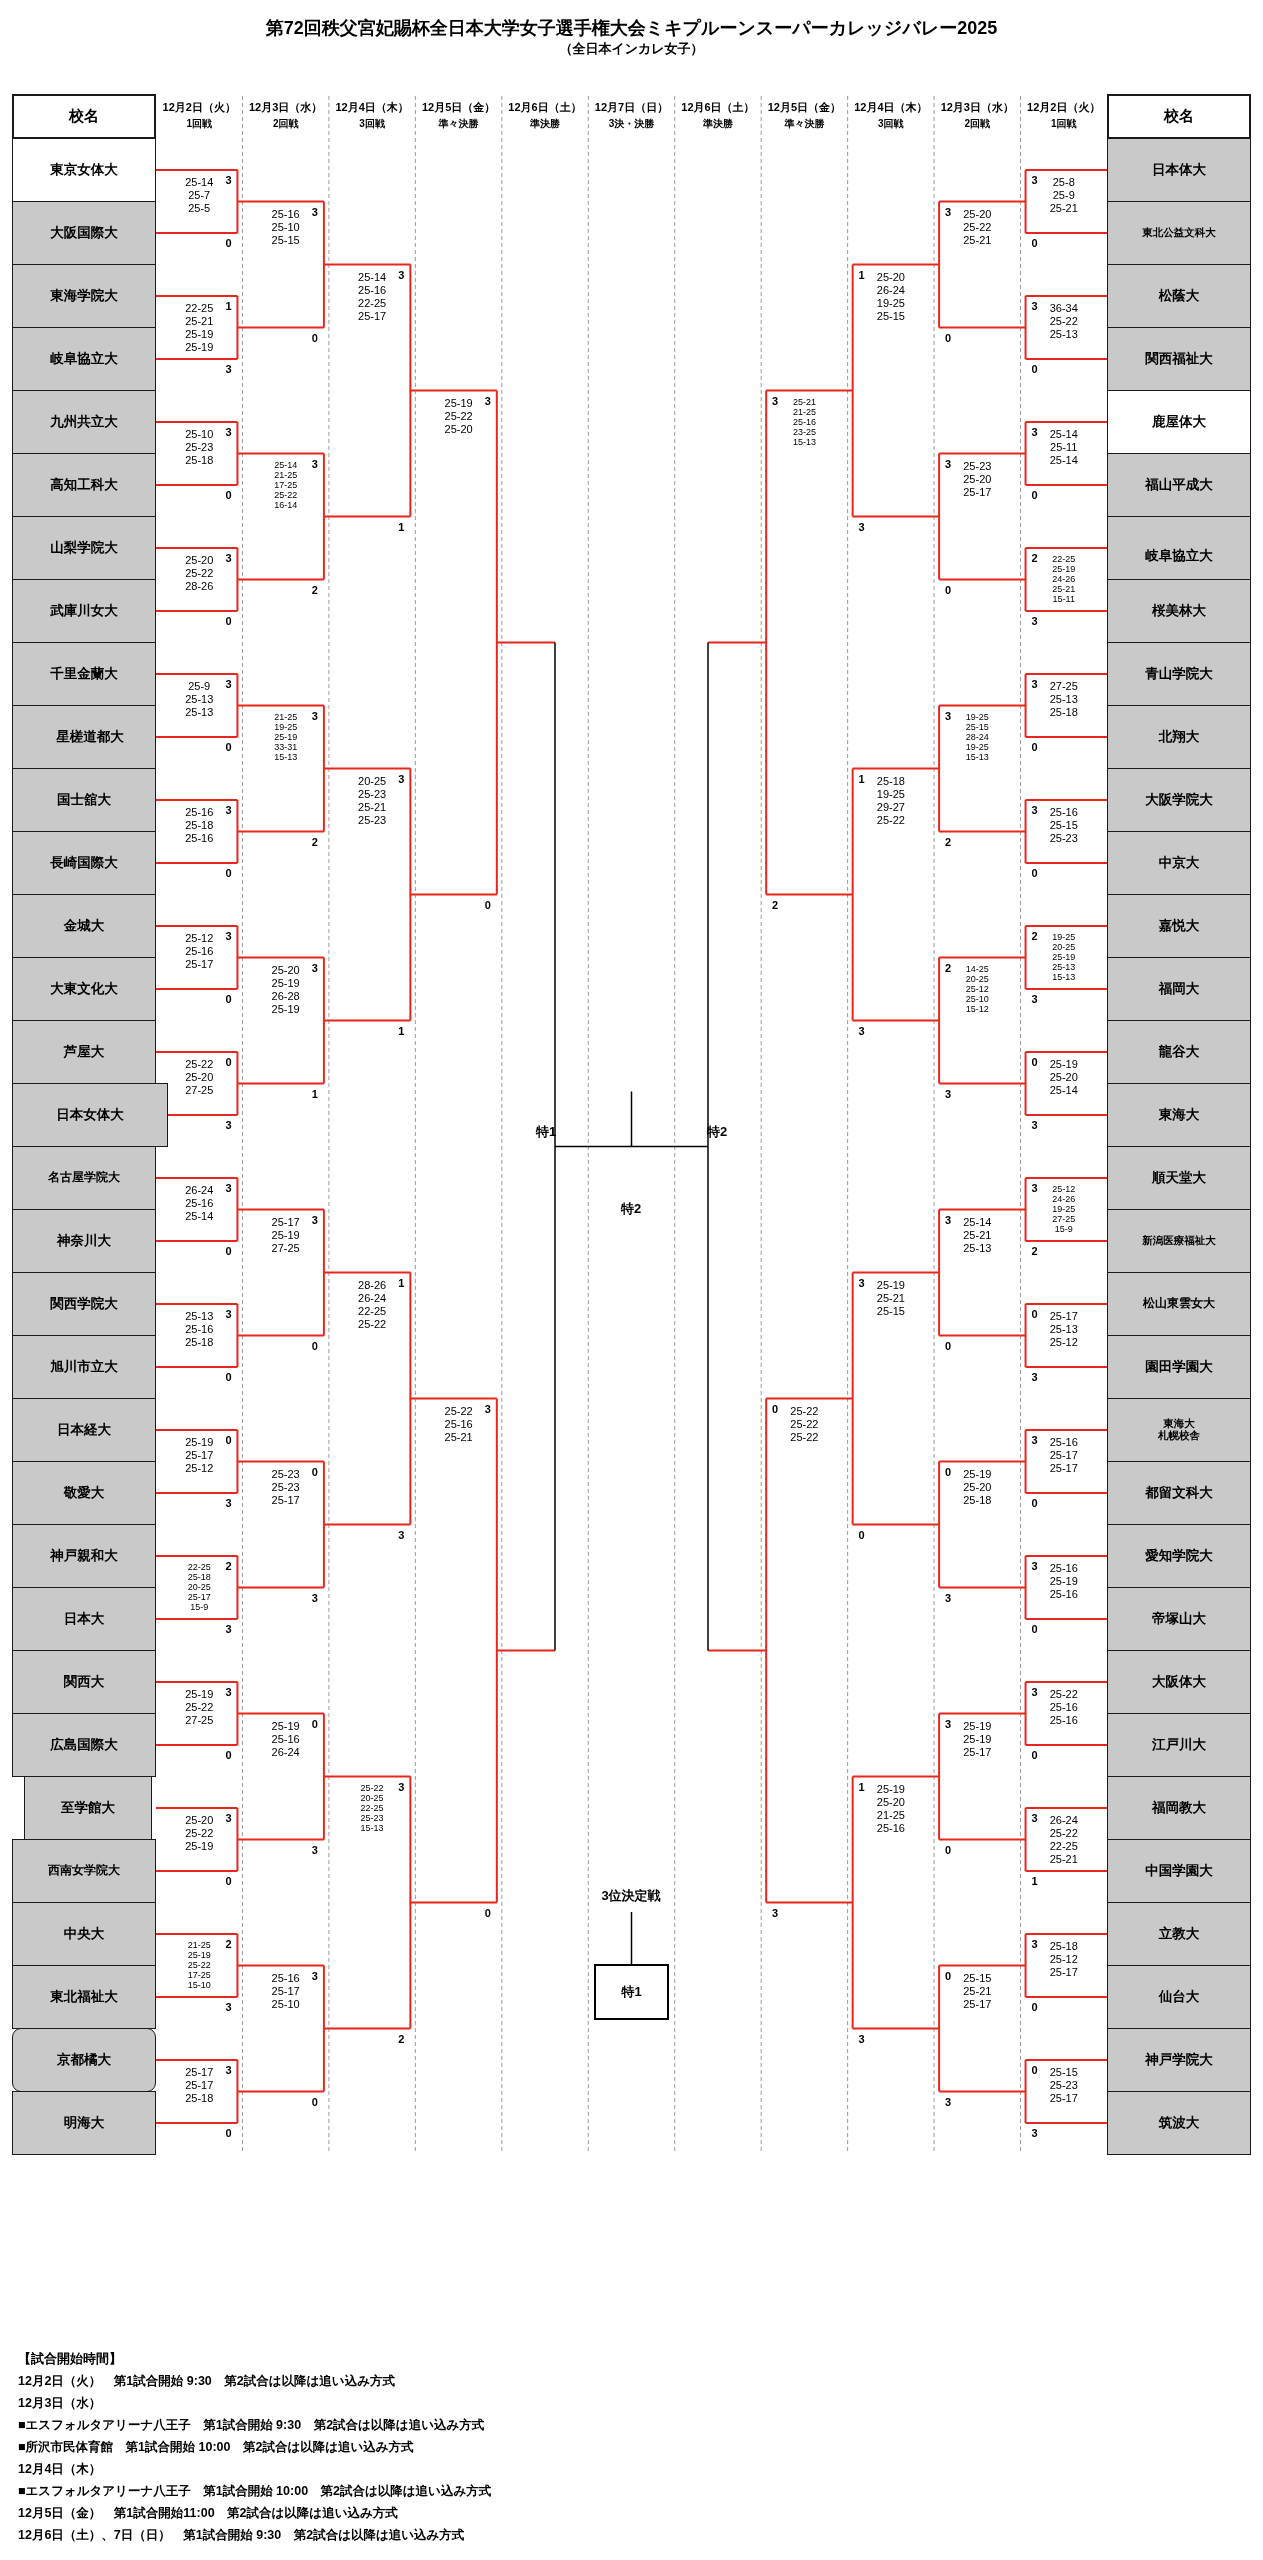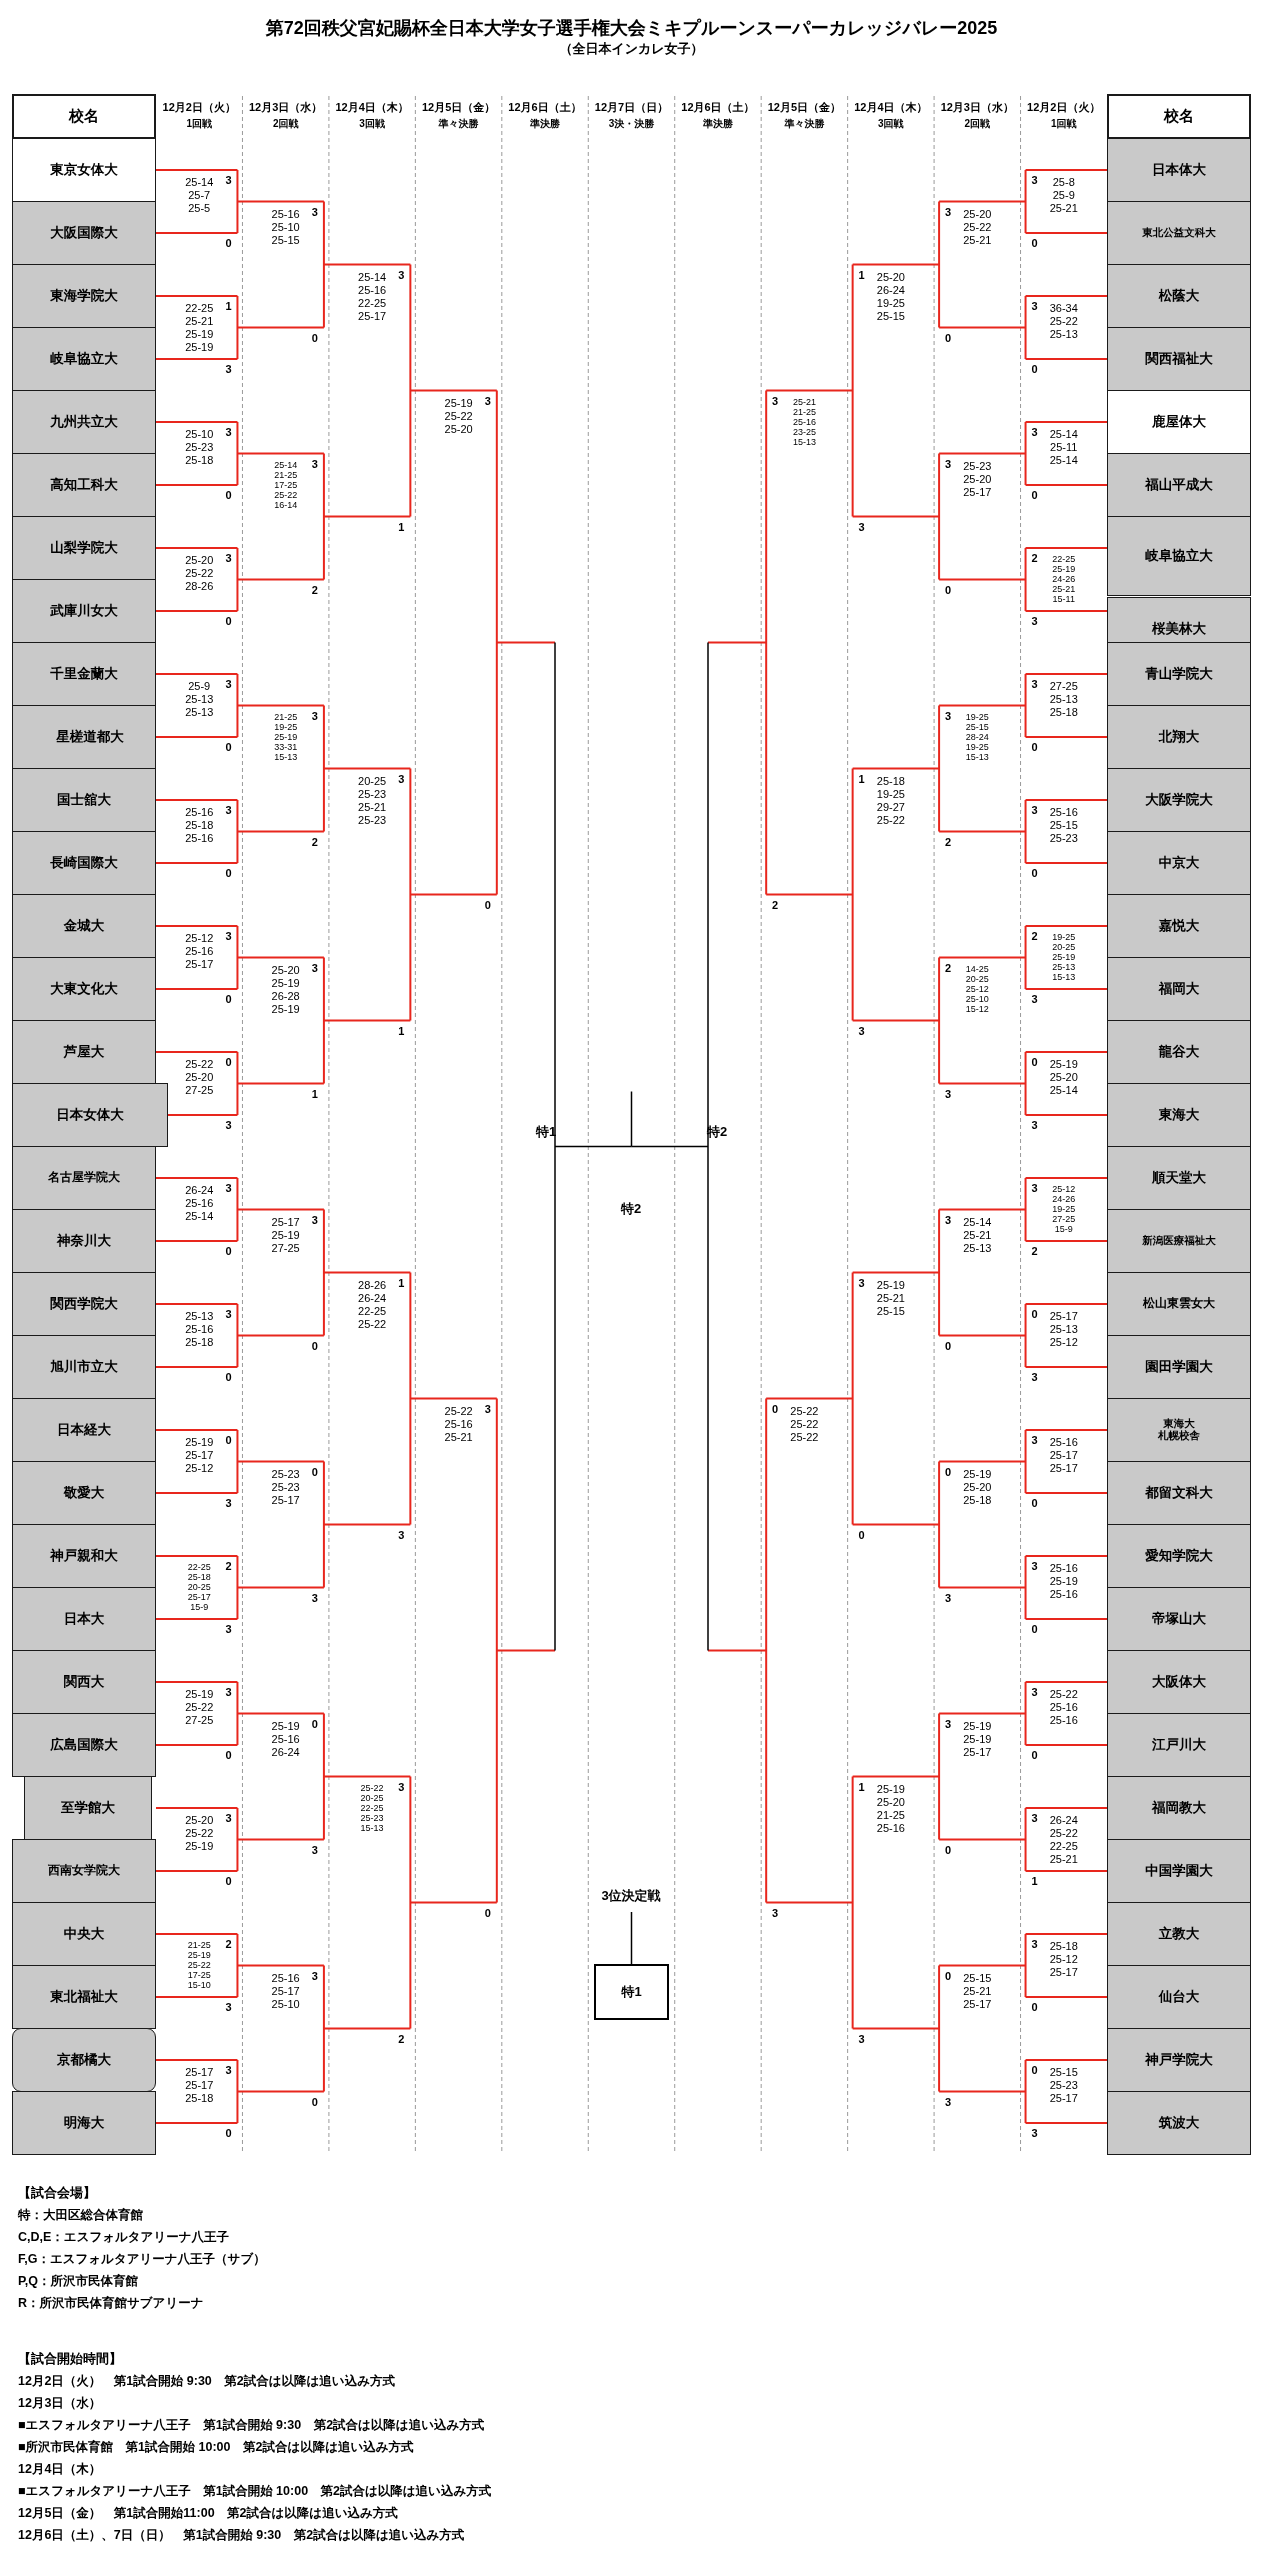--- a/index.html
+++ b/index.html
@@ -245,30 +245,20 @@
 
   <div class="namehead" style="left:12px">校名</div>
   <div class="namehead" style="left:1107px">校名</div>
 
   <div class="clabel" style="left:546px;top:1132px">特1</div>
   <div class="clabel" style="left:717px;top:1132px">特2</div>
   <div class="clabel" style="left:631px;top:1209px">特2</div>
   <div class="clabel" style="left:631px;top:1896px">3位決定戦</div>
   <div class="tp-box" style="left:594px;top:1964px;width:75px;height:56px">特1</div>
 
-  <div class="footer" style="top:2182px">
-    <div class="f-title">【試合会場】</div>
-    <div id="venue-lines">
-        <div>特：大田区総合体育館</div>
-        <div>C,D,E：エスフォルタアリーナ八王子</div>
-        <div>F,G：エスフォルタアリーナ八王子（サブ）</div>
-        <div>P,Q：所沢市民体育館</div>
-        <div>R：所沢市民体育館サブアリーナ</div>
-      </div>
-  </div>
   <div class="footer" style="top:2348px">
     <div class="f-title">【試合開始時間】</div>
     <div id="time-lines">
         <div>12月2日（火）　第1試合開始 9:30　第2試合は以降は追い込み方式</div>
         <div>12月3日（水）</div>
         <div>■エスフォルタアリーナ八王子　第1試合開始 9:30　第2試合は以降は追い込み方式</div>
         <div>■所沢市民体育館　第1試合開始 10:00　第2試合は以降は追い込み方式</div>
         <div>12月4日（木）</div>
         <div>■エスフォルタアリーナ八王子　第1試合開始 10:00　第2試合は以降は追い込み方式</div>
         <div>12月5日（金）　第1試合開始11:00　第2試合は以降は追い込み方式</div>
@@ -351,21 +341,21 @@
     <div class="team" style="position: absolute; left: 12px; top: 1965px; width: 144px; height: 64px; font-size: 13.5px;">東北福祉大</div>
     <div class="team" style="position: absolute; left: 12px; top: 2028px; width: 144px; height: 64px; font-size: 13.5px; border-radius: 9px;">京都橘大</div>
     <div class="team" style="position: absolute; left: 12px; top: 2091px; width: 144px; height: 64px; font-size: 13.5px;">明海大</div>
     <div class="team" style="position: absolute; left: 1107px; top: 138px; width: 144px; height: 64px; font-size: 13.5px;">日本体大</div>
     <div class="team" style="position: absolute; left: 1107px; top: 201px; width: 144px; height: 64px; font-size: 10.5px;">東北公益文科大</div>
     <div class="team" style="position: absolute; left: 1107px; top: 264px; width: 144px; height: 64px; font-size: 13.5px;">松蔭大</div>
     <div class="team" style="position: absolute; left: 1107px; top: 327px; width: 144px; height: 64px; font-size: 13.5px;">関西福祉大</div>
     <div class="team hl" style="position: absolute; left: 1107px; top: 390px; width: 144px; height: 64px; font-size: 13.5px;">鹿屋体大</div>
     <div class="team" style="position: absolute; left: 1107px; top: 453px; width: 144px; height: 64px; font-size: 13.5px;">福山平成大</div>
     <div class="team" style="position: absolute; left: 1107px; top: 516px; width: 144px; height: 80px; font-size: 13.5px;">岐阜協立大</div>
-    <div class="team" style="position: absolute; left: 1107px; top: 579px; width: 144px; height: 64px; font-size: 13.5px; margin-top: 18px;">桜美林大</div>
+    <div class="team" style="position: absolute; left: 1107px; top: 579px; width: 144px; height: 64px; font-size: 13.5px;">桜美林大</div>
     <div class="team" style="position: absolute; left: 1107px; top: 642px; width: 144px; height: 64px; font-size: 13.5px;">青山学院大</div>
     <div class="team" style="position: absolute; left: 1107px; top: 705px; width: 144px; height: 64px; font-size: 13.5px;">北翔大</div>
     <div class="team" style="position: absolute; left: 1107px; top: 768px; width: 144px; height: 64px; font-size: 13.5px;">大阪学院大</div>
     <div class="team" style="position: absolute; left: 1107px; top: 831px; width: 144px; height: 64px; font-size: 13.5px;">中京大</div>
     <div class="team" style="position: absolute; left: 1107px; top: 894px; width: 144px; height: 64px; font-size: 13.5px;">嘉悦大</div>
     <div class="team" style="position: absolute; left: 1107px; top: 957px; width: 144px; height: 64px; font-size: 13.5px;">福岡大</div>
     <div class="team" style="position: absolute; left: 1107px; top: 1020px; width: 144px; height: 64px; font-size: 13.5px;">龍谷大</div>
     <div class="team" style="position: absolute; left: 1107px; top: 1083px; width: 144px; height: 64px; font-size: 13.5px;">東海大</div>
     <div class="team" style="position: absolute; left: 1107px; top: 1146px; width: 144px; height: 64px; font-size: 13.5px;">順天堂大</div>
     <div class="team" style="position: absolute; left: 1107px; top: 1209px; width: 144px; height: 64px; font-size: 10.5px;">新潟医療福祉大</div>

